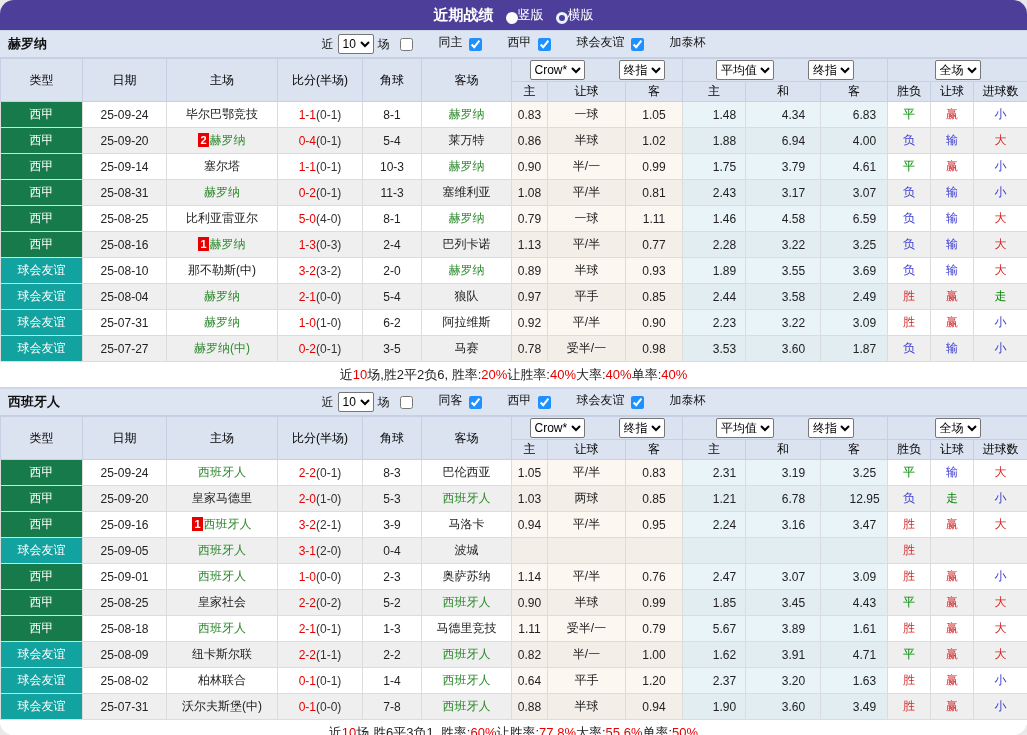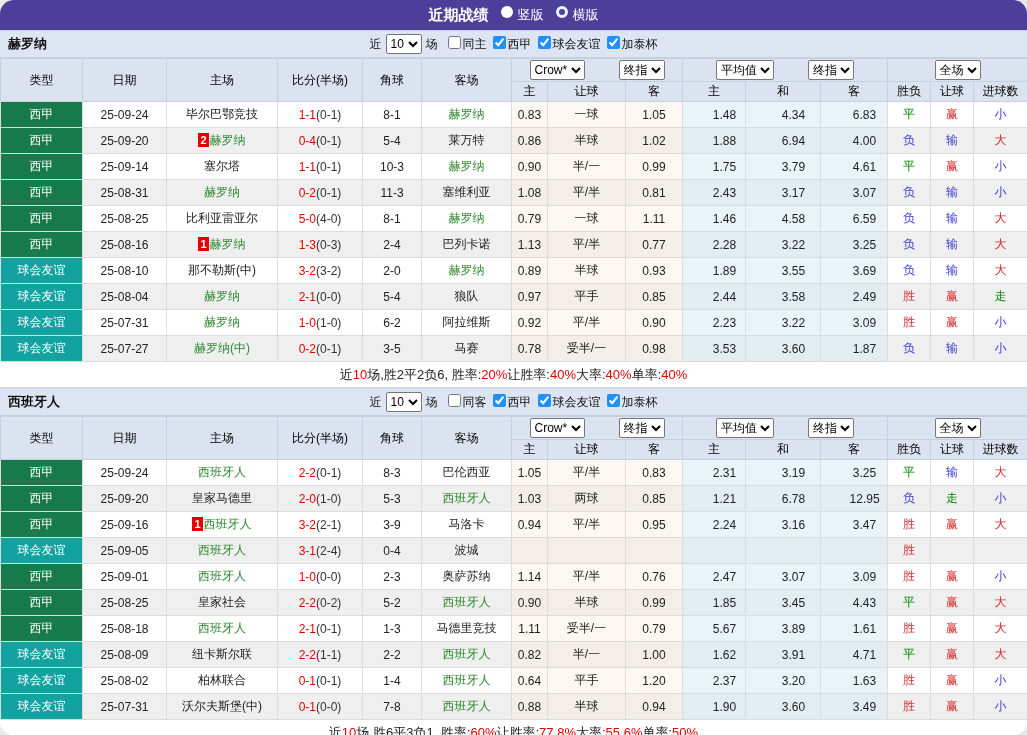--- a/index.html
+++ b/index.html
@@ -2,31 +2,31 @@
 <html><head>
 <meta charset="utf-8">
 <style>
   html,body{margin:0;padding:0;background:#e9e9e9;}
   body{font-family:"Liberation Sans","DejaVu Sans",sans-serif;}
   .page{width:1027px;height:735px;background:#fff;font-size:12px;color:#222;overflow:hidden;border-radius:14px;}
 
   
   .titlebar{height:30px;background:#4c3e99;color:#fff;display:flex;align-items:center;justify-content:center;gap:12px;}
   .titlebar .title{font-weight:bold;font-size:15px;}
-  .radio{display:inline-flex;align-items:flex-start;gap:5px;font-size:13px;cursor:pointer;}
+  .radio{display:inline-flex;align-items:flex-end;font-size:13px;cursor:pointer;}
   .rdot{display:inline-block;border-radius:50%;box-sizing:border-box;}
   .rdot.filled{width:12px;height:12px;background:#fdfdfd;}
   .rdot.ring{width:12px;height:12px;border:3px solid #eaf4ff;background:transparent;}
 
   
   .band{height:26px;background:#dee5f2;border-top:1px solid #cdd7e8;border-bottom:1px solid #c6d0e2;display:flex;align-items:center;position:relative;}
   .band .team{position:absolute;left:8px;font-size:13px;font-weight:bold;color:#111;}
   .filter{margin:0 auto;display:flex;align-items:center;gap:4px;font-size:12px;color:#111;}
   .filter select{font-size:12px;height:20px;border:1px solid #767676;background:#fff;border-radius:2px;}
-  .check{display:inline-flex;align-items:flex-start;cursor:pointer;}
+  .check{display:inline-flex;align-items:flex-end;cursor:pointer;gap:24px;}
   .check input{width:13px;height:13px;margin:0 2px 0 6px;accent-color:#1e90ff;}
 
   
   table.grid{width:1027px;border-collapse:collapse;table-layout:fixed;text-align:center;font-size:12px;}
   thead th{background:#dce3f0;border:1px solid #c6d0e2;font-weight:normal;color:#000;height:19px;padding:0;overflow:hidden;}
   th.selcell{padding:1px 0;}
   select.sel{font-size:12px;height:20px;margin:0 17px;background:#fff;border:1px solid #777;border-radius:2px;}
   tbody td{border:1px solid #dcdcdc;height:25px;padding:0;color:#222;overflow:hidden;white-space:nowrap;}
   tbody tr:nth-child(even) td{background:#efefef;}
   tbody td.colA{background:#fcf7f0;}
@@ -438,21 +438,21 @@
           <td class="colB">3.16</td>
           <td class="colB">3.47</td>
           <td class="t-red">胜</td>
           <td class="t-red">赢</td>
           <td class="t-red">大</td>
         </tr>
         <tr>
           <td class="type-friendly">球会友谊</td>
           <td>25-09-05</td>
           <td><span class="hl">西班牙人</span></td>
-          <td><span class="sc">3-1</span><span class="half">(2-4)</span></td>
+          <td><span class="sc">3-1</span><span class="half">(2-0)</span></td>
           <td>0-4</td>
           <td><span class="">波城</span></td>
           <td class="colA"></td>
           <td class="colA"></td>
           <td class="colA"></td>
           <td class="colB"></td>
           <td class="colB"></td>
           <td class="colB"></td>
           <td class="t-red">胜</td>
           <td class="t-red"></td>

